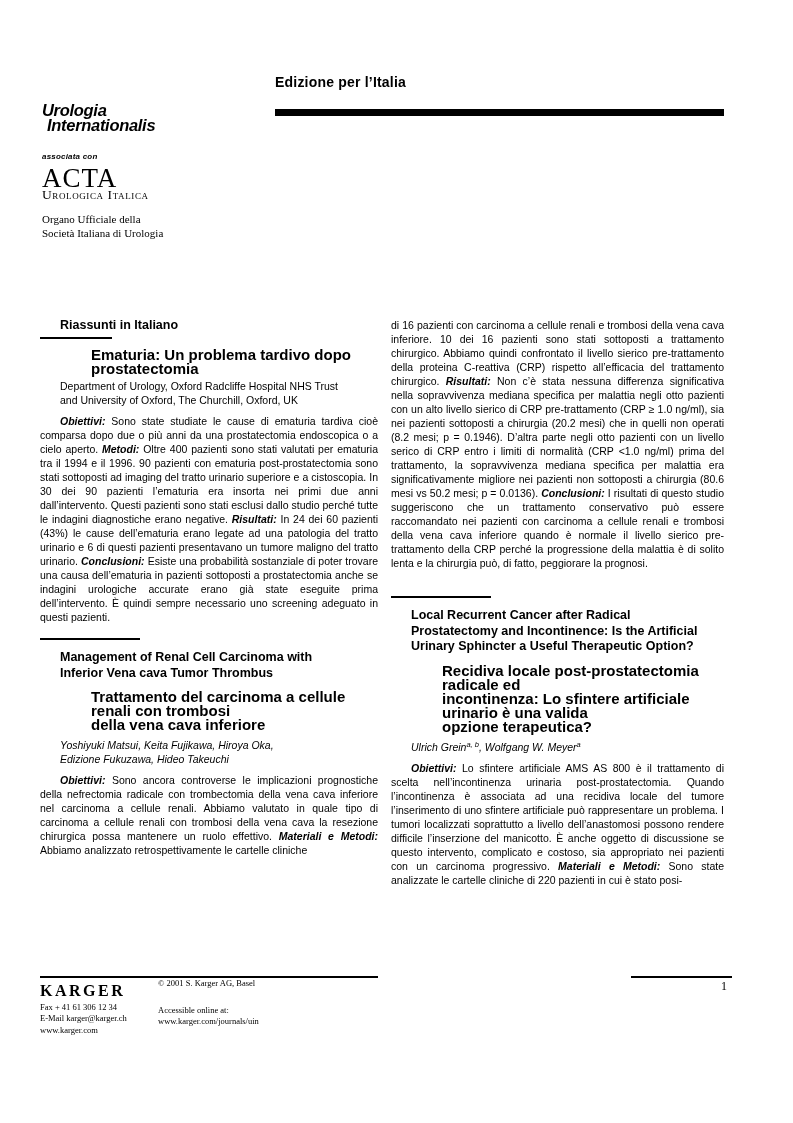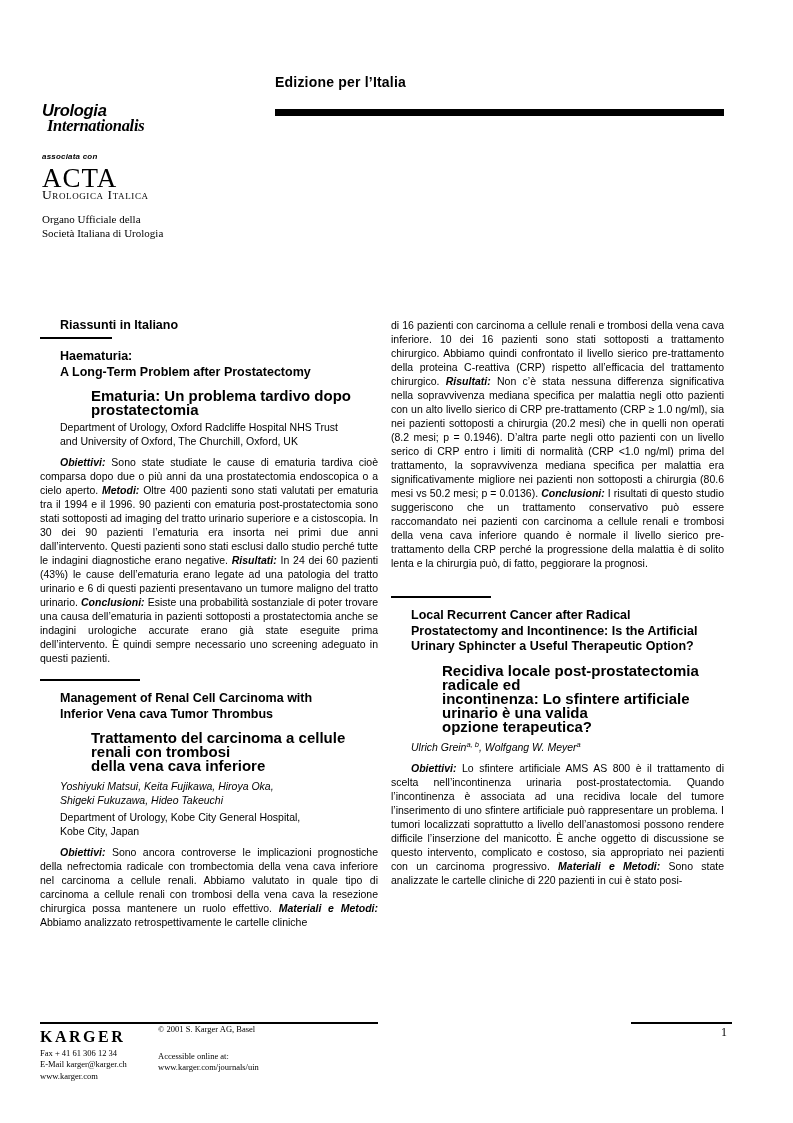--- a/index.html
+++ b/index.html
@@ -6,21 +6,21 @@
   #page{position:relative;width:793px;height:1123px;background:#ffffff;color:#000;
         font-family:"Liberation Sans","DejaVu Sans",sans-serif;overflow:hidden;}
 
   
   .edition{position:absolute;left:275px;top:74px;font-size:14px;font-weight:700;letter-spacing:.2px;text-align:center;}
   .header-bar{position:absolute;left:275px;top:109px;width:449px;height:7px;background:#000;}
 
   
   .masthead{position:absolute;left:42px;top:103px;}
   .journal-l1,.journal-l2{font-size:16.5px;font-weight:700;font-style:italic;line-height:15px;letter-spacing:-.3px;}
-  .journal-l2{margin-left:5px;font-family:Liberation Serif, serif;}
+  .journal-l2{margin-left:5px;}
   .associata{margin-top:19px;font-size:8px;font-style:italic;font-weight:600;letter-spacing:.2px;}
   .acta{margin-top:7px;font-family:"Liberation Serif","DejaVu Serif",serif;font-size:27px;letter-spacing:1px;line-height:20px;}
   .acta-sub{font-family:"Liberation Serif","DejaVu Serif",serif;font-variant:small-caps;font-size:13.5px;letter-spacing:.6px;line-height:13px;}
   .organ{margin-top:11px;font-family:"Liberation Serif","DejaVu Serif",serif;font-size:11px;line-height:14px;white-space:pre-line;}
 
   
   .col{position:absolute;top:312px;font-size:10.5px;line-height:14px;}
   .col-left{left:40px;width:338px;}
   .col-right{left:391px;width:333px;}
   .section-title{font-size:12.5px;font-weight:700;padding-left:20px;padding-top:6px;}
@@ -32,21 +32,21 @@
   .a-authors{font-style:italic;white-space:pre-line;margin-top:6px;}
   .a-affil{white-space:pre-line;margin-top:3px;}
   .abstract{text-align:justify;margin-top:7px;}
   .abstract.indent{text-indent:20px;}
   .lbl{font-weight:700;font-style:italic;}
   sup{font-size:7.5px;line-height:0;vertical-align:super;}
   .gap-top{margin-top:14px;}
   .gap-top-right{margin-top:26px;}
 
   
-  .footer{position:absolute;left:40px;top:1022px;width:692px;
+  .footer{position:absolute;left:40px;top:976px;width:692px;
           font-family:"Liberation Serif","DejaVu Serif",serif;font-size:8.5px;line-height:11.5px;}
   .footer-left{width:338px;border-top:2px solid #000;display:flex;}
   .footer-col1{width:118px;}
   .karger{margin-top:7px;font-size:16px;font-weight:700;letter-spacing:2.5px;font-family:"Liberation Serif","DejaVu Serif",serif;}
   .contacts{margin-top:5px;}
   .footer-col2{}
   .online{margin-top:15px;}
   .footer-right{position:absolute;left:591px;top:0;width:101px;border-top:2px solid #000;
                 text-align:right;font-size:12px;padding-top:3px;padding-right:5px;box-sizing:border-box;}
 </style>
@@ -67,40 +67,36 @@
     <div class="organ">Organo Ufficiale della
 Società Italiana di Urologia</div>
   </div>
 
   <div class="col col-left">
     <div class="section-title">Riassunti in Italiano</div>
     <div class="rule rule-under"></div>
 
     <div>
       <div class="article-head">
-        <div class="a-title">Haematuria:
-A Long-Term Problem after Prostatectomy</div>
         <div class="a-subtitle">Ematuria: Un problema tardivo dopo prostatectomia</div>
         <div class="a-affil">Department of Urology, Oxford Radcliffe Hospital NHS Trust
 and University of Oxford, The Churchill, Oxford, UK</div>
       </div>
       <p class="abstract indent"><span class="lbl">Obiettivi:</span> Sono state studiate le cause di ematuria tardiva cioè comparsa dopo due o più anni da una prostatectomia endoscopica o a cielo aperto. <span class="lbl">Metodi:</span> Oltre 400 pazienti sono stati valutati per ematuria tra il 1994 e il 1996. 90 pazienti con ematuria post-prostatectomia sono stati sottoposti ad imaging del tratto urinario superiore e a cistoscopia. In 30 dei 90 pazienti l’ematuria era insorta nei primi due anni dall’intervento. Questi pazienti sono stati esclusi dallo studio perché tutte le indagini diagnostiche erano negative. <span class="lbl">Risultati:</span> In 24 dei 60 pazienti (43%) le cause dell’ematuria erano legate ad una patologia del tratto urinario e 6 di questi pazienti presentavano un tumore maligno del tratto urinario. <span class="lbl">Conclusioni:</span> Esiste una probabilità sostanziale di poter trovare una causa dell’ematuria in pazienti sottoposti a prostatectomia anche se indagini urologiche accurate erano già state eseguite prima dell’intervento. È quindi sempre necessario uno screening adeguato in questi pazienti.</p>
     </div>
 
     <div>
       <div class="rule gap-top"></div>
       <div class="article-head">
         <div class="a-title">Management of Renal Cell Carcinoma with
 Inferior Vena cava Tumor Thrombus</div>
         <div class="a-subtitle">Trattamento del carcinoma a cellule renali con trombosi
 della vena cava inferiore</div>
         <div class="a-authors">Yoshiyuki Matsui, Keita Fujikawa, Hiroya Oka,
-Shigeki Fukuzawa, Hideo Takeuchi</div>
-        <div class="a-affil">Department of Urology, Kobe City General Hospital,
-Kobe City, Japan</div>
+Edizione Fukuzawa, Hideo Takeuchi</div>
       </div>
       <p class="abstract indent"><span class="lbl">Obiettivi:</span> Sono ancora controverse le implicazioni prognostiche della nefrectomia radicale con trombectomia della vena cava inferiore nel carcinoma a cellule renali. Abbiamo valutato in quale tipo di carcinoma a cellule renali con trombosi della vena cava la resezione chirurgica possa mantenere un ruolo effettivo. <span class="lbl">Materiali e Metodi:</span> Abbiamo analizzato retrospettivamente le cartelle cliniche</p>
     </div>
   </div>
 
   <div class="col col-right">
     <p class="abstract" style="margin-top:6px">di 16 pazienti con carcinoma a cellule renali e trombosi della vena cava inferiore. 10 dei 16 pazienti sono stati sottoposti a trattamento chirurgico. Abbiamo quindi confrontato il livello sierico pre-trattamento della proteina C-reattiva (CRP) rispetto all’efficacia del trattamento chirurgico. <span class="lbl">Risultati:</span> Non c’è stata nessuna differenza significativa nella sopravvivenza mediana specifica per malattia negli otto pazienti con un alto livello sierico di CRP pre-trattamento (CRP ≥ 1.0 ng/ml), sia nei pazienti sottoposti a chirurgia (20.2 mesi) che in quelli non operati (8.2 mesi; p = 0.1946). D’altra parte negli otto pazienti con un livello serico di CRP entro i limiti di normalità (CRP &lt;1.0 ng/ml) prima del trattamento, la sopravvivenza mediana specifica per malattia era significativamente migliore nei pazienti non sottoposti a chirurgia (80.6 mesi vs 50.2 mesi; p = 0.0136). <span class="lbl">Conclusioni:</span> I risultati di questo studio suggeriscono che un trattamento conservativo può essere raccomandato nei pazienti con carcinoma a cellule renali e trombosi della vena cava inferiore quando è normale il livello sierico pre-trattamento della CRP perché la progressione della malattia è di solito lenta e la chirurgia può, di fatto, peggiorare la prognosi.</p>
 
     <div>
       <div class="rule gap-top-right"></div>

